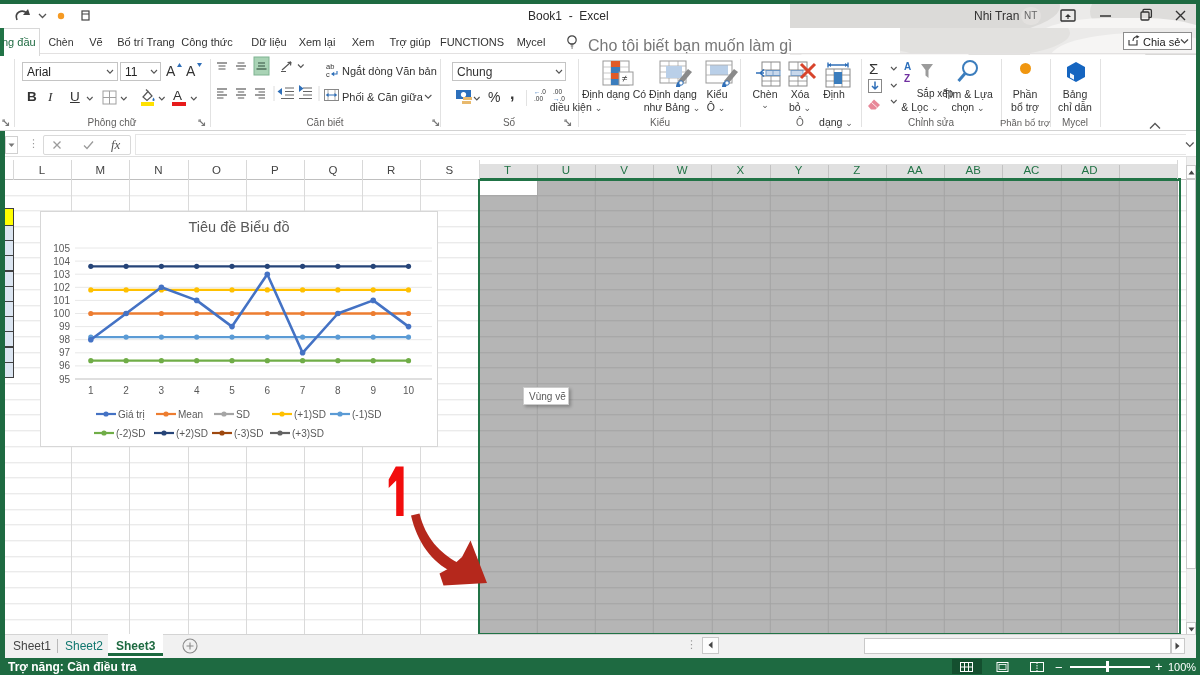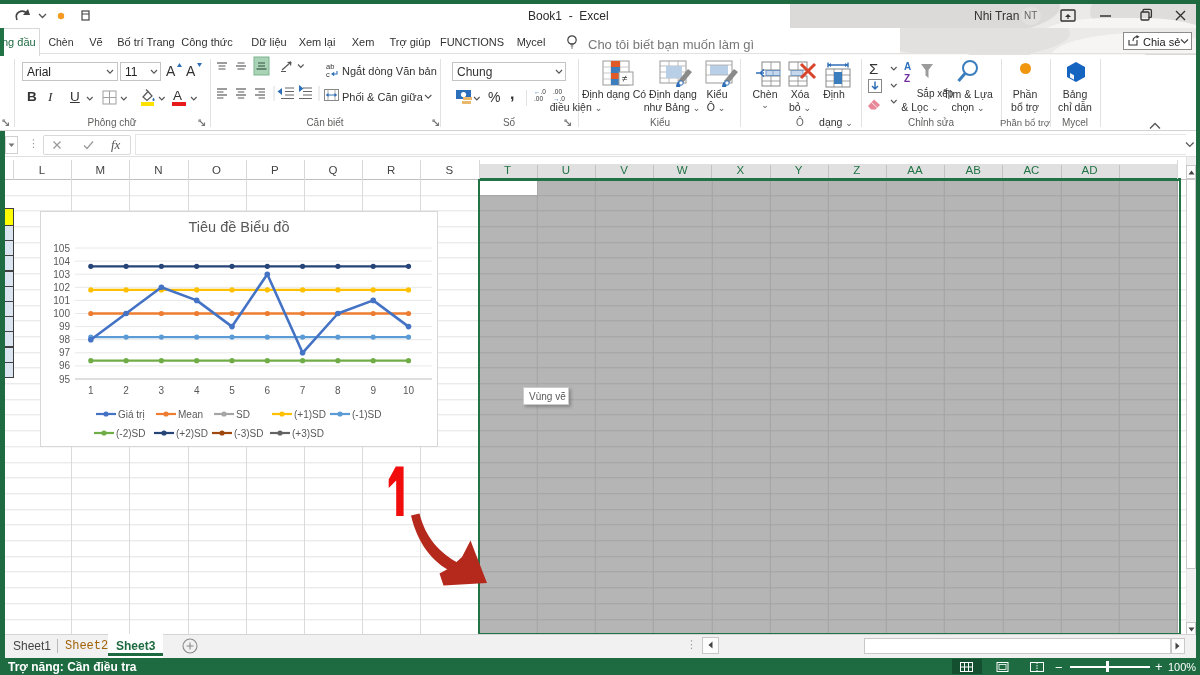--- a/index.html
+++ b/index.html
@@ -64,21 +64,21 @@
 <div class="t" style="left:269px;top:36px;font-size:11px;color:#333;transform:translateX(-50%);">Dữ liệu</div>
 <div class="t" style="left:317px;top:36px;font-size:11px;color:#333;transform:translateX(-50%);">Xem lại</div>
 <div class="t" style="left:363px;top:36px;font-size:11px;color:#333;transform:translateX(-50%);">Xem</div>
 <div class="t" style="left:410px;top:36px;font-size:11px;color:#333;transform:translateX(-50%);">Trợ giúp</div>
 <div class="t" style="left:472px;top:36px;font-size:11px;color:#333;transform:translateX(-50%);">FUNCTIONS</div>
 <div class="t" style="left:531px;top:36px;font-size:11px;color:#333;transform:translateX(-50%);">Mycel</div>
 <svg style="left:563px;top:33px;" width="18" height="18" viewBox="0 0 18 18">
   <circle cx="9" cy="7" r="4.2" fill="none" stroke="#444" stroke-width="1.2"></circle>
   <path d="M7.5 11 h3 M7.8 13 h2.4 M8.4 15 h1.4" stroke="#444" stroke-width="1.1" fill="none"></path>
 </svg>
-<div class="t" style="left:588px;top:37px;font-size:13px;color:#777;">Cho tôi biết bạn muốn làm gì</div>
+<div class="t" style="left:588px;top:37px;font-size:16px;color:#777;">Cho tôi biết bạn muốn làm gì</div>
 
 <div class="abs" style="left:1123px;top:32px;width:69px;height:18px;background:#fff;border:1px solid #8c8c8c;"></div>
 <svg style="left:1127px;top:35px;" width="14" height="12" viewBox="0 0 14 12">
   <path d="M2 5 v5 h8 v-5" fill="none" stroke="#333" stroke-width="1.1"></path>
   <path d="M6 6 C6 3 8 1.5 11 1.5" fill="none" stroke="#333" stroke-width="1.1"></path>
   <path d="M9.5 0 L12.5 1.7 L9.5 3.4 Z" fill="#333"></path>
 </svg>
 <div class="t" style="left:1143px;top:36px;font-size:11px;color:#222;">Chia sẻ</div>
 <svg style="left:1180px;top:38px;" width="10" height="8" viewBox="0 0 10 8">
     <path d="M1 1.5 l3.5 3.5 l3.5 -3.5" fill="none" stroke="#444" stroke-width="1.2"></path>
@@ -488,21 +488,21 @@
 <div class="abs" style="left:1186px;top:622px;width:10px;height:14px;background:#fdfdfd;border:1px solid #c9c9c9;"></div>
 <svg style="left:1188px;top:627px;" width="7" height="5" viewBox="0 0 7 5">
     <path d="M0.5 0.5 L3.5 4.5 L6.5 0.5 Z" fill="#444"></path>
   </svg>
 
 <div class="abs" id="sheetbar" style="left:0;top:634px;width:1196px;height:24px;background:#f1f1f1;border-top:1px solid #d4d4d4;"></div>
 <div class="abs" style="left:108px;top:634px;width:55px;height:24px;background:#fff;"></div>
 <div class="abs" style="left:108px;top:653px;width:55px;height:2.5px;background:#1e6a41;"></div>
 <div class="t" style="left:13px;top:639px;font-size:12px;color:#444;">Sheet1</div>
 <div class="abs" style="left:57px;top:639px;width:1px;height:14px;background:#b9b9b9;"></div>
-<div class="t" style="left:65px;top:639px;font-size:12px;color:#a16207;font-family:Liberation Mono, monospace;">Sheet2</div>
+<div class="t" style="left:65px;top:639px;font-size:12px;color:#0f766e;">Sheet2</div>
 <div class="t" style="left:116px;top:639px;font-size:12px;font-weight:bold;color:#1e6a41;">Sheet3</div>
 <svg style="left:182px;top:638px;" width="16" height="16" viewBox="0 0 16 16">
   <circle cx="8" cy="8" r="7" fill="none" stroke="#8a8a8a" stroke-width="1.1"></circle>
   <path d="M8 4.5 v7 M4.5 8 h7" stroke="#8a8a8a" stroke-width="1.1"></path>
 </svg>
 
 <div class="t" style="left:686px;top:638px;font-size:11px;color:#999;">⋮</div>
 <div class="abs" style="left:702px;top:637px;width:17px;height:17px;background:#fdfdfd;border:1px solid #c9c9c9;"></div>
 <svg style="left:708px;top:641px;" width="5" height="8" viewBox="0 0 5 8">
     <path d="M4.5 0.5 L0.5 4 L4.5 7.5 Z" fill="#444"></path>

